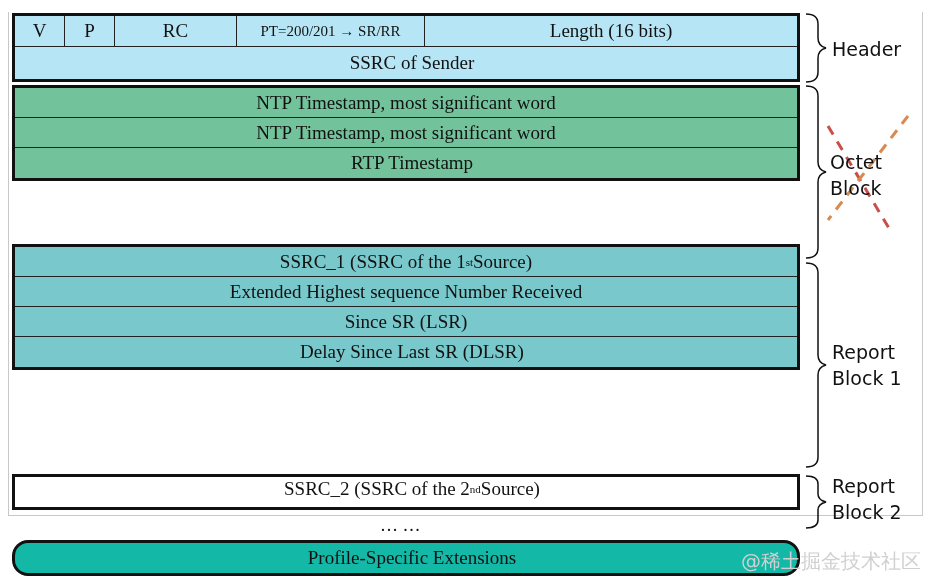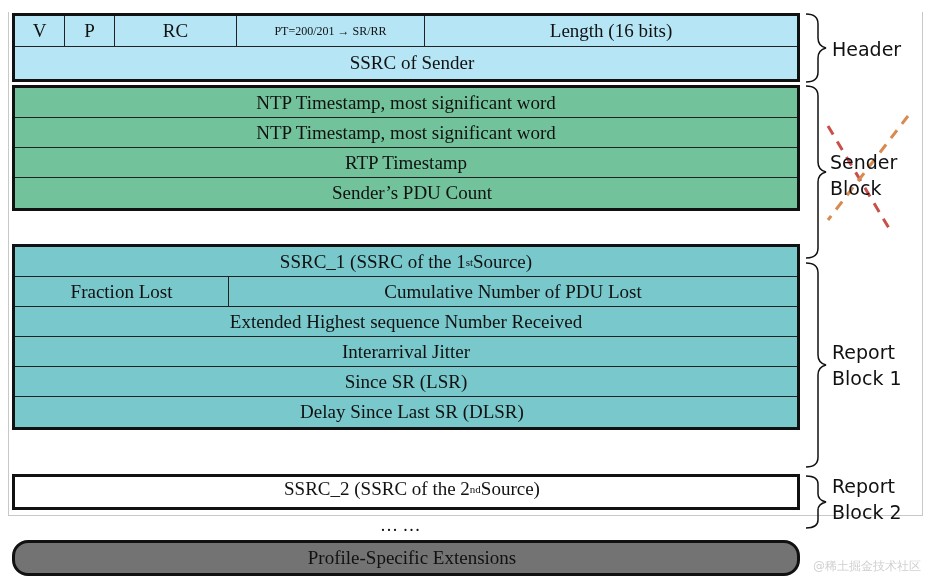--- a/index.html
+++ b/index.html
@@ -7,76 +7,66 @@
   .frame{position:absolute;left:8px;top:12px;width:913px;height:503px;border:1px solid #c8c8c8;border-top:none;background:#fff;}
   .block{position:absolute;left:12px;width:788px;border:3px solid #111;box-sizing:border-box;}
   .row{display:flex;border-bottom:1.5px solid #222;box-sizing:border-box;height:30px;}
   .row:last-child{border-bottom:none;margin-left:12px;}
   .cell{flex:1;display:flex;align-items:center;justify-content:center;font-size:19px;border-right:1.5px solid #222;box-sizing:border-box;white-space:nowrap;}
   .cell:last-child{border-right:none;}
   .hdr{top:13px;background:#b6e6f6;}
   .snd{top:85px;background:#72c39b;}
   .rb1{top:244px;background:#78c8cc;}
   .rb2{top:474px;background:#fff;height:36px;}
-  .pse{top:540px;background:#737373;height:36px;border-radius:16px;}
+  .pse{top:540px;background:#14b8a6;height:36px;border-radius:16px;}
   .side{position:absolute;font-family:"DejaVu Sans",sans-serif;font-size:19px;line-height:26px;color:#111;}
   sup{font-size:11px;line-height:0;}
   .dots{position:absolute;left:380px;top:515px;font-size:18px;}
-  .wm{position:absolute;right:8px;bottom:6px;font-family:"DejaVu Sans",sans-serif;font-size:12px;color:#d0d0d0;}
+  .wm{position:absolute;right:8px;bottom:6px;font-family:"DejaVu Sans",sans-serif;font-size:20px;color:#d0d0d0;}
 </style>
 </head>
 <body>
 
 <div class="frame"></div>
 
 <div class="block hdr">
   <div class="row" style="height:31px">
     <div class="cell" style="flex:0 0 50px">V</div>
     <div class="cell" style="flex:0 0 50px">P</div>
     <div class="cell" style="flex:0 0 122px">RC</div>
-    <div class="cell" style="flex:0 0 188px;font-size:12px">PT=200/201 → SR/RR</div>
+    <div class="cell" style="flex:0 0 188px;font-size:15px">PT=200/201 → SR/RR</div>
     <div class="cell">Length (16 bits)</div>
   </div>
   <div class="row" style="height:32px">
     <div class="cell">SSRC of Sender</div>
   </div>
 </div>
 
 <div class="block snd">
   <div class="row">
       <div class="cell">NTP Timestamp, most significant word</div>
     </div>
   <div class="row">
       <div class="cell">NTP Timestamp, most significant word</div>
     </div>
   <div class="row">
       <div class="cell">RTP Timestamp</div>
     </div>
-  <div class="row">
-      <div class="cell">Sender’s PDU Count</div>
-    </div>
 </div>
 
 <div class="block rb1">
   <div class="row">
       <div class="cell">
         <span>SSRC_1 (SSRC of the 1</span>
         <sup>st</sup>
         <span> Source)</span>
       </div>
     </div>
   <div class="row">
-    <div class="cell" style="flex:0 0 214px">Fraction Lost</div>
-    <div class="cell">Cumulative Number of PDU Lost</div>
-  </div>
-  <div class="row">
       <div class="cell">Extended Highest sequence Number Received</div>
-    </div>
-  <div class="row">
-      <div class="cell">Interarrival Jitter</div>
     </div>
   <div class="row">
       <div class="cell">Since SR (LSR)</div>
     </div>
   <div class="row">
       <div class="cell">Delay Since Last SR (DLSR)</div>
     </div>
 </div>
 
 <div class="block rb2">
@@ -105,21 +95,21 @@
     <path d="M806 476 q12 0 12 8 v10 q0 6 8 8 q-8 2 -8 8 v10 q0 8 -12 8"></path>
   </g>
   <g stroke-width="3" stroke-dasharray="10 8">
     <line x1="828" y1="126" x2="890" y2="230" stroke="#c9504a"></line>
     <line x1="908" y1="116" x2="828" y2="220" stroke="#d98a50"></line>
   </g>
 </svg>
 
 <div class="side" style="left:832px;top:36px">Header</div>
 <div class="side" style="left:830px;top:149px">
-    <div>Sender</div>
+    <div>Octet</div>
     <div>Block</div>
   </div>
 <div class="side" style="left:832px;top:339px">
     <div>Report</div>
     <div>Block 1</div>
   </div>
 <div class="side" style="left:832px;top:473px">
     <div>Report</div>
     <div>Block 2</div>
   </div>

